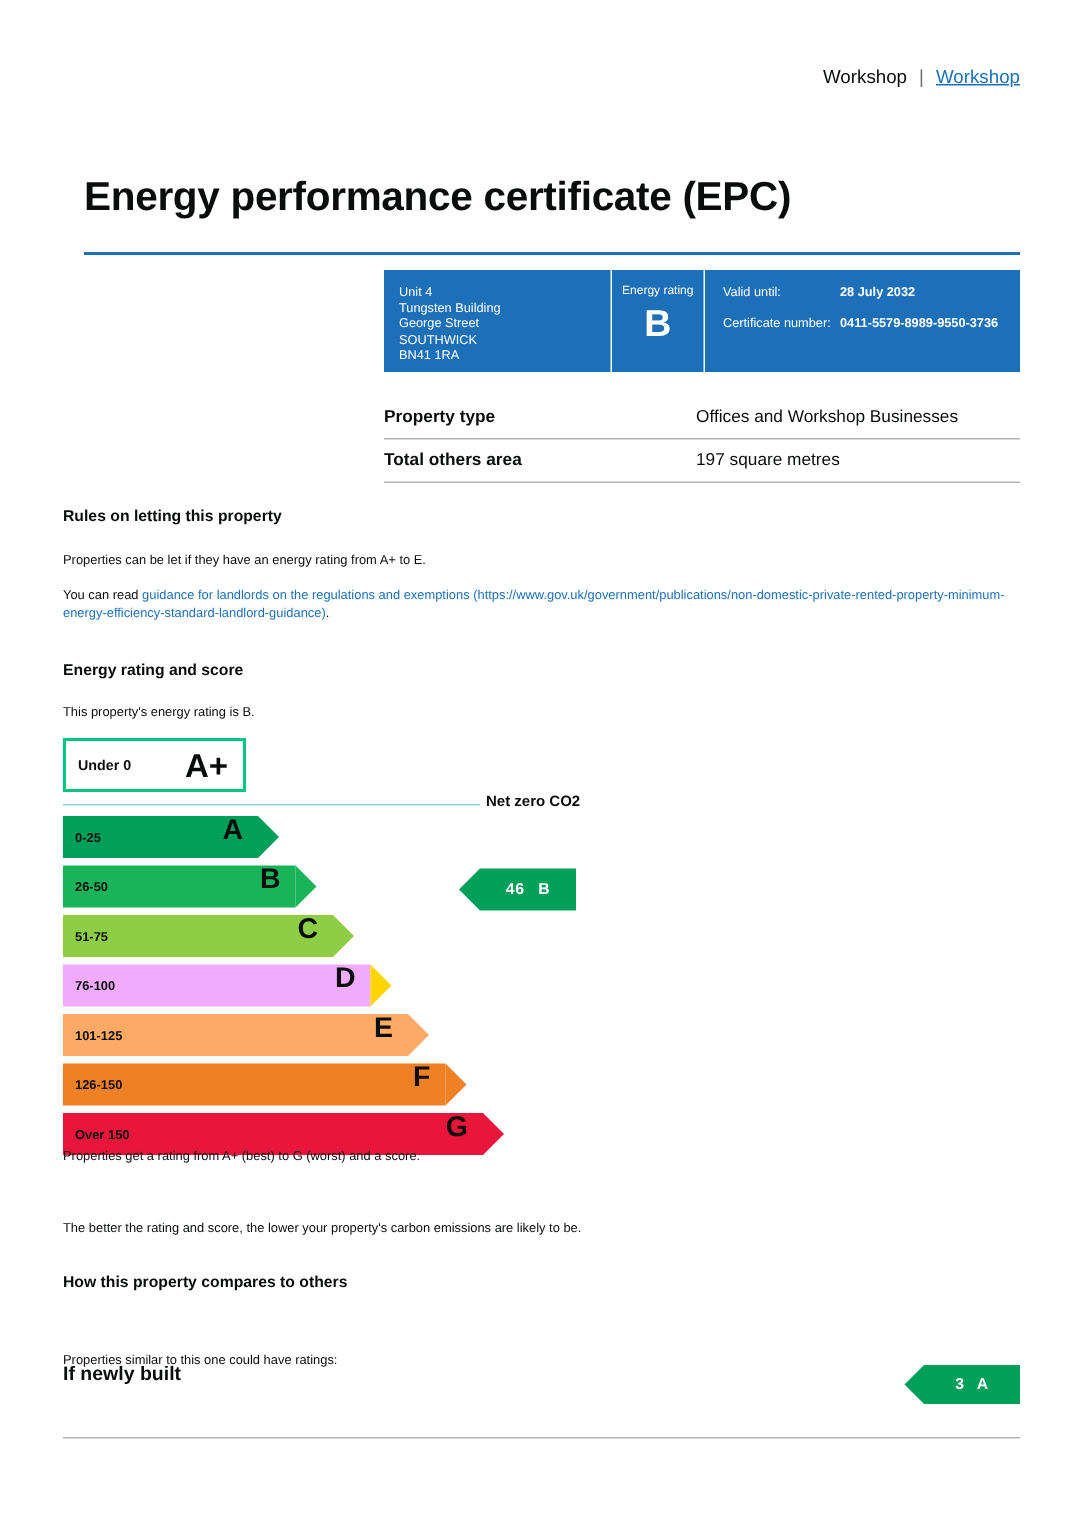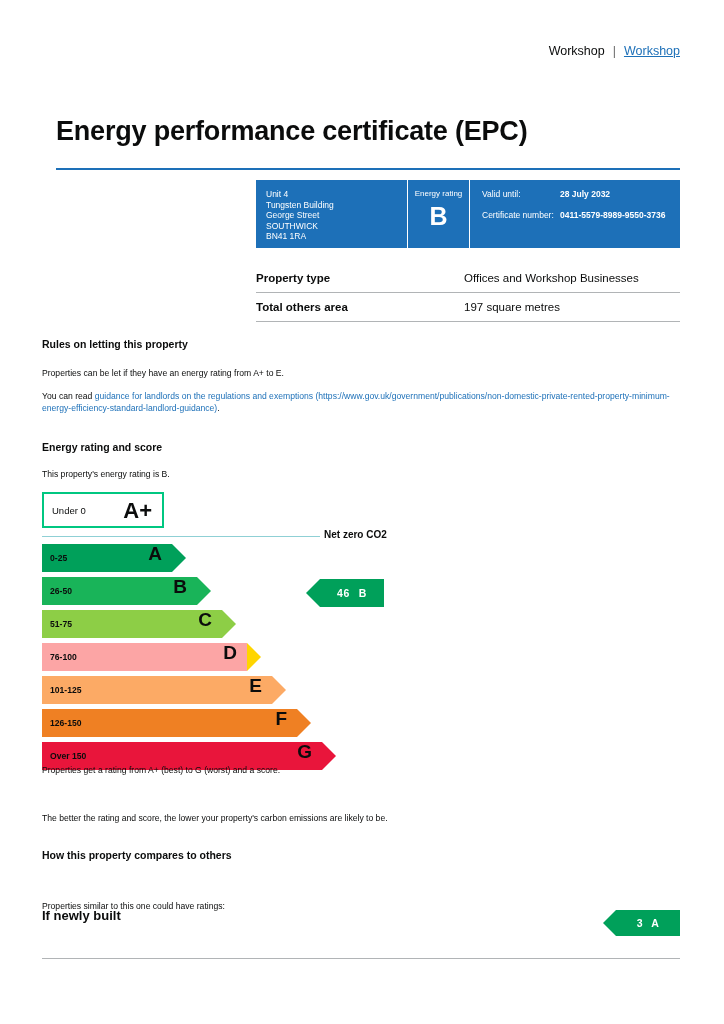--- a/index.html
+++ b/index.html
@@ -191,21 +191,21 @@
     height: 36px;
     border: 2px solid #00c781;
     box-sizing: border-box;
     background: #ffffff;
   }
   .aplus-range {
     position: absolute;
     left: 8px;
     top: 11px;
     font-size: 9.5px;
-    font-weight: normal;
+    font-weight: bold;
     color: #0b0c0c;
   }
   .aplus-letter {
     position: absolute;
     right: 10px;
     top: 4px;
     font-size: 22px;
     font-weight: bold;
     color: #0b0c0c;
   }
@@ -411,21 +411,21 @@
       </div>
     </div>
     <div class="band" id="band-2" style="top: 118px; left: 0px; width: 180px;">
       <div class="band-body" style="background: rgb(141, 206, 70);">
         <span class="band-range">51-75</span>
         <span class="band-letter">C</span>
         <span class="band-arrow" style="border-left: 14px solid rgb(141, 206, 70);"></span>
       </div>
     </div>
     <div class="band" id="band-3" style="top: 151px; left: 0px; width: 205px;">
-      <div class="band-body" style="background: #fca5a5;">
+      <div class="band-body" style="background: #f0abfc;">
         <span class="band-range">76-100</span>
         <span class="band-letter">D</span>
         <span class="band-arrow" style="border-left: 14px solid rgb(255, 213, 0);"></span>
       </div>
     </div>
     <div class="band" id="band-4" style="top: 184px; left: 0px; width: 230px;">
       <div class="band-body" style="background: rgb(252, 170, 101);">
         <span class="band-range">101-125</span>
         <span class="band-letter">E</span>
         <span class="band-arrow" style="border-left: 14px solid rgb(252, 170, 101);"></span>

